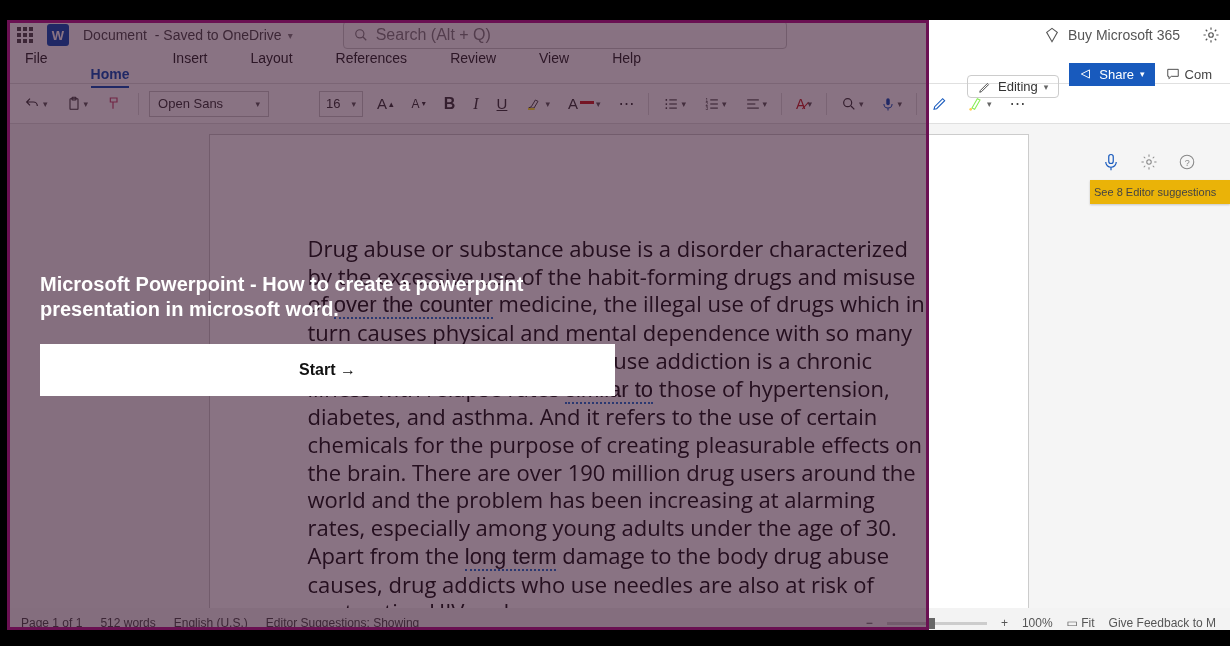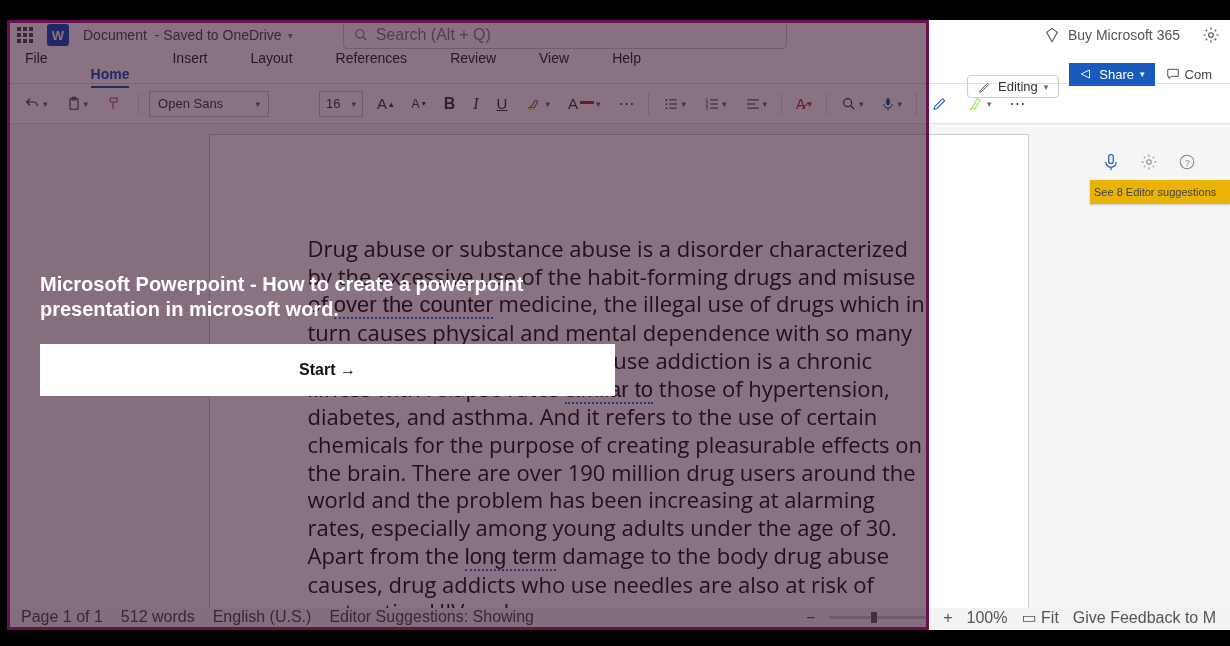--- a/index.html
+++ b/index.html
@@ -29,21 +29,21 @@
 .sizebox { border:1px solid #ccc; height:26px; width:44px; display:flex; align-items:center; justify-content:space-between; padding:0 6px; font-size:13px;margin-left:40px; }
 .sep { width:1px; height:22px; background:#ddd; }
 .tri { font-size:9px; color:#666; }
 .page-area { position:relative; height:500px; background:#f5f5f5; display:flex; justify-content:center; overflow:hidden; }
 .page { margin-top:10px; width:820px; height:860px; background:#fff; border:1px solid #ccc; padding:100px 98px 40px 98px; position:relative; }
 .page p { font-size:22px; color:#222; line-height:1.26; font-family:"Open Sans","Segoe UI",Arial,sans-serif; }
 .spell { border-bottom:2px dotted #2e7dd7; }
 .rail { position:absolute; right:0; top:20px; width:140px; height:80px; }
 .rail-icons { display:flex; gap:20px; padding:8px 12px; color:#185abd; align-items:center; }
 .rail-sugg { background:#eab308; font-size:11px; color:#444; padding:6px 4px; box-shadow:0 1px 2px rgba(0,0,0,.2); }
-.statusbar { position:absolute; bottom:0; left:0; right:0; height:22px; background:#f3f3f3; display:flex; align-items:flex-start; gap:18px; padding:0 14px; font-size:16px; color:#555; }
+.statusbar { position:absolute; bottom:0; left:0; right:0; height:22px; background:#f3f3f3; display:flex; align-items:flex-end; gap:18px; padding:0 14px; font-size:12px; color:#555; }
 .statusbar .right { margin-left:auto; display:flex; align-items:center; gap:14px; }
 .zoom-track { width:100px; height:3px; background:#ccc; position:relative; }
 .zoom-thumb { position:absolute; left:42px; top:-4px; width:6px; height:11px; background:#666; }
 
 .dim { position:absolute; left:7px; top:20px; width:922px; height:610px; background:rgba(40,0,30,.55); border:3px solid #6a1052; }
 .tutorial { position:absolute; left:40px; top:272px; width:575px; color:#fff; }
 .tutorial h2 { font-size:20px; font-weight:700; line-height:1.25; }
 .start-btn { margin-top:22px; width:575px; height:52px; background:#fff; color:#111; font-size:16px; font-weight:600; display:flex; align-items:center; justify-content:center; cursor:pointer; }
 .pencil-svg{width:14px;height:14px;}
 </style>

